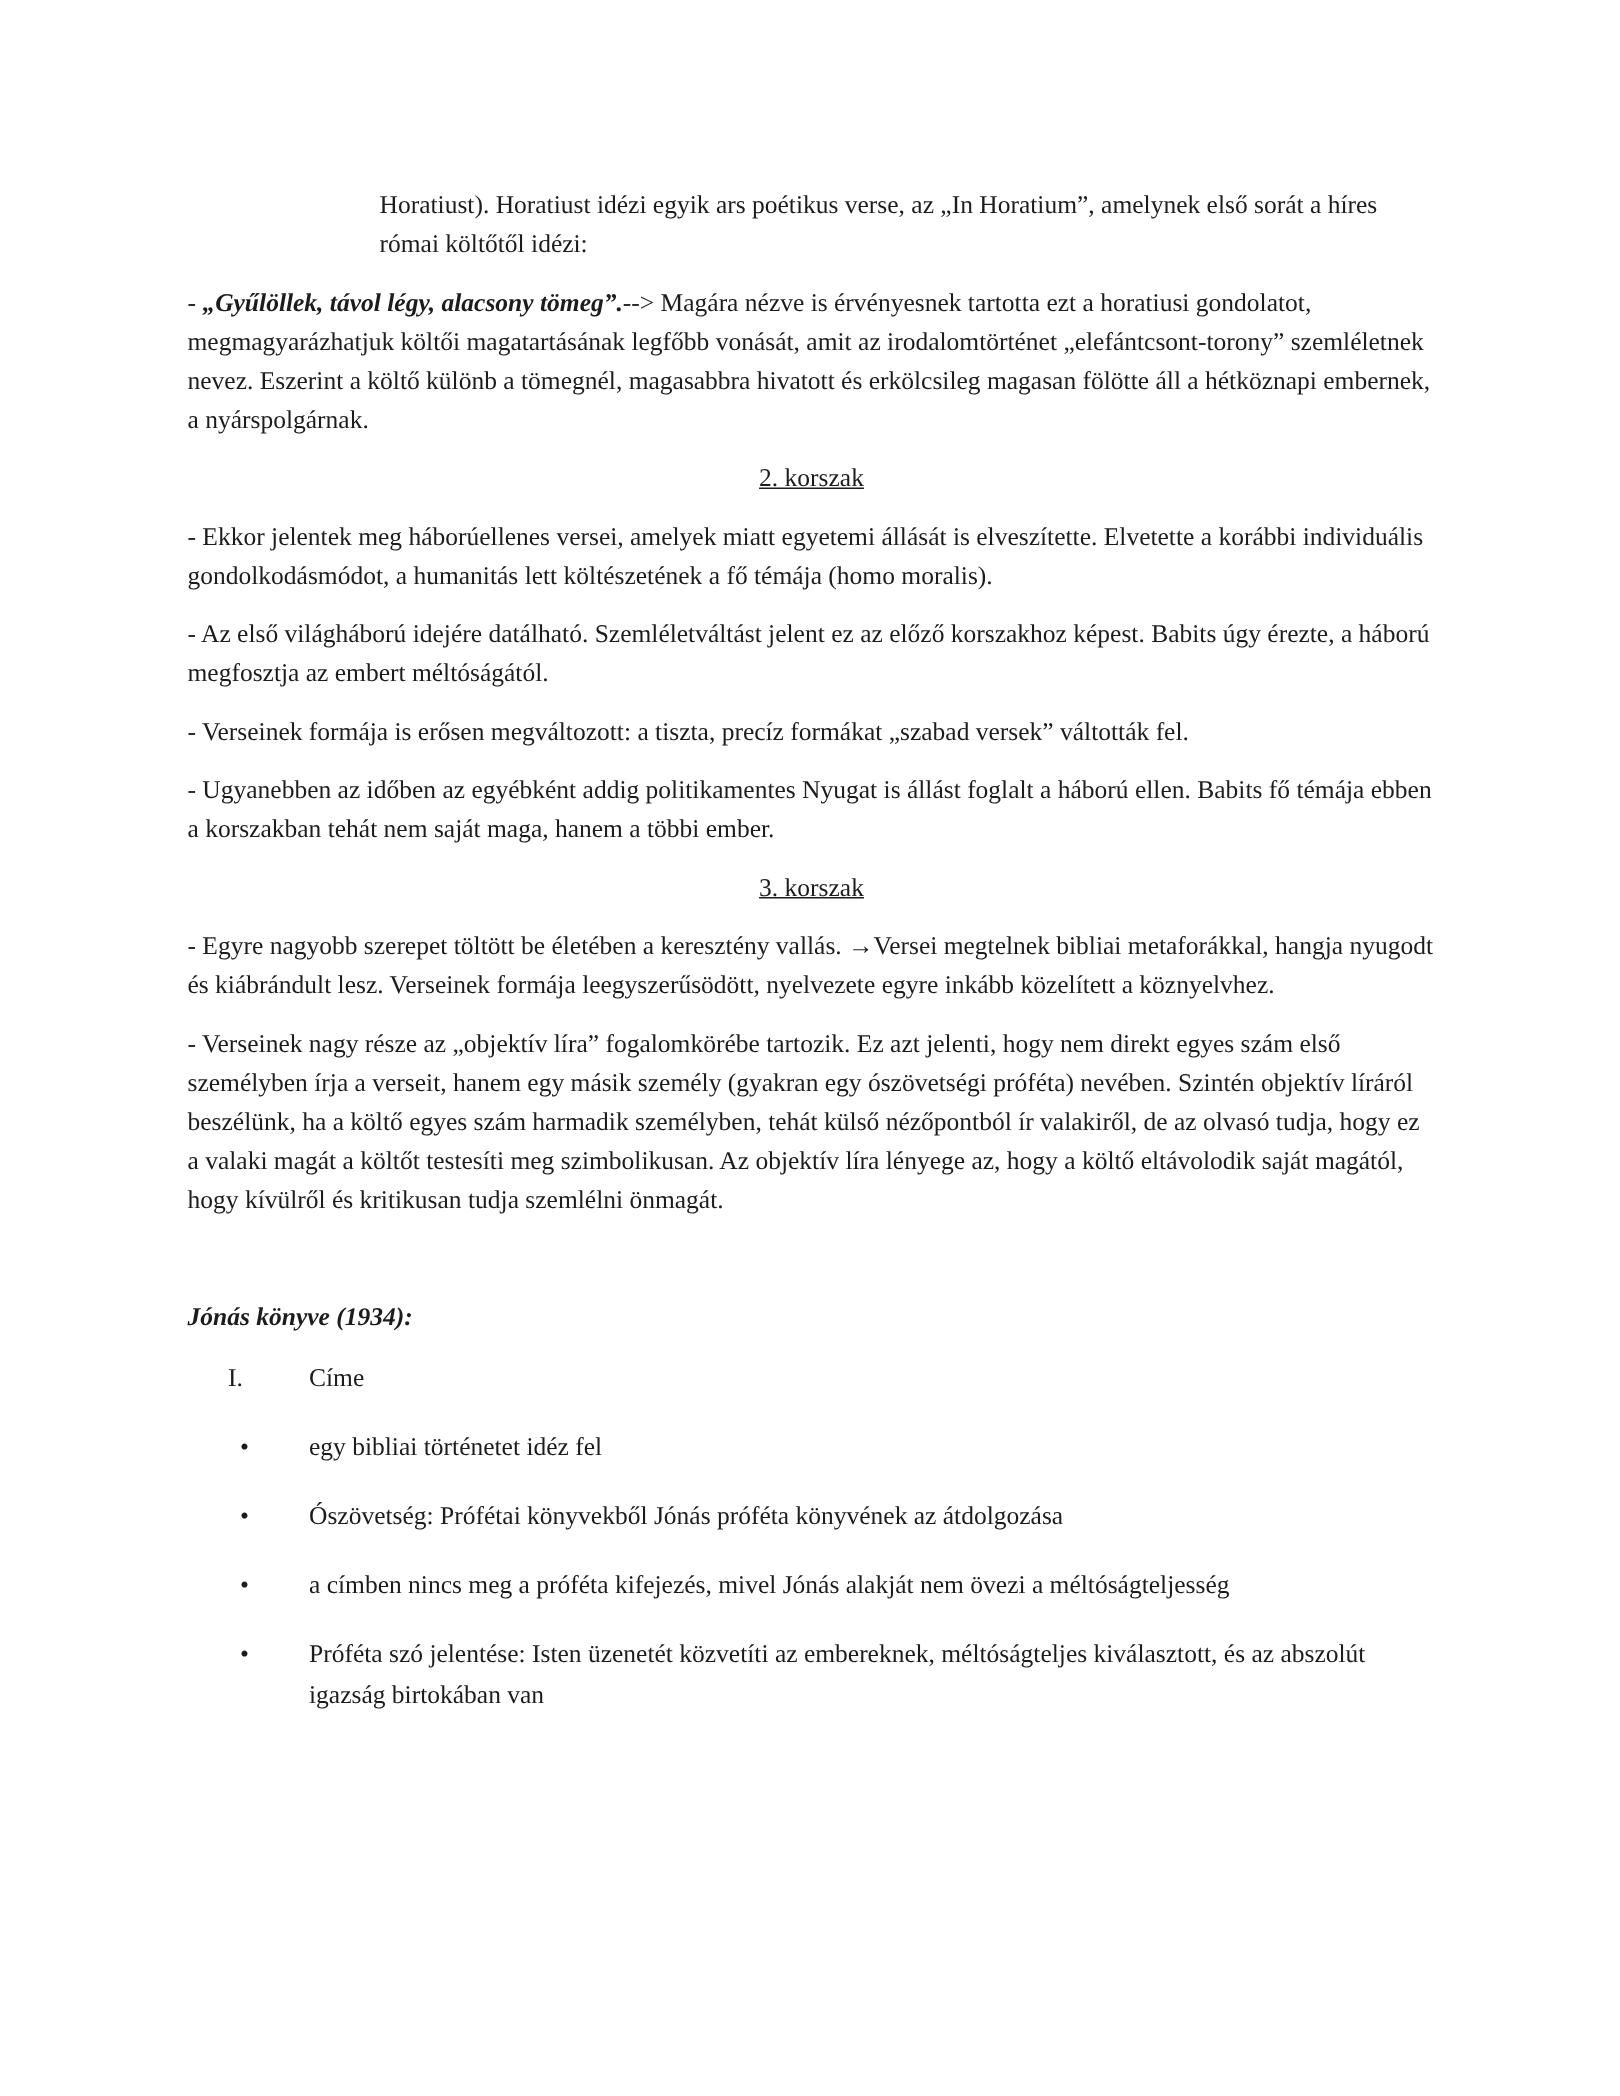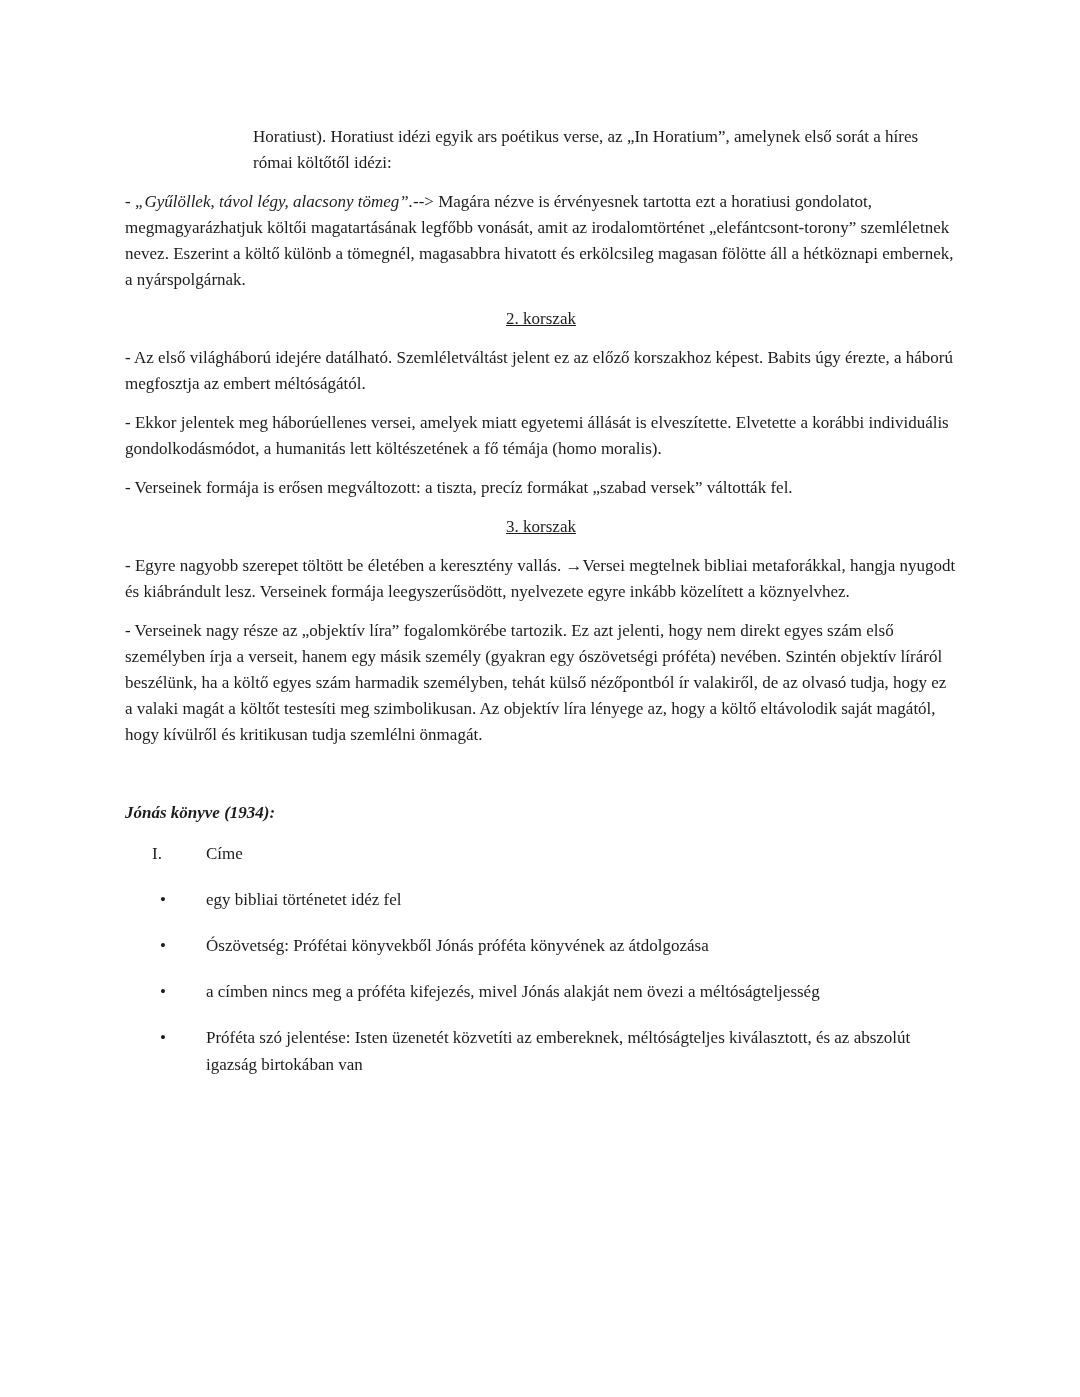--- a/index.html
+++ b/index.html
@@ -22,21 +22,21 @@
     position: absolute;
     left: 125px;
     top: 124px;
     width: 832px;
     font-size: 17px;
     line-height: 26px;
     text-align: left;
   }
   .para { margin: 0 0 13px 0; }
   .intro-indent { margin-left: 128px; }
-  .italic { font-style: italic; }
+  .italic { font-style: italic; font-weight: bold; }
   .section-heading {
     font-size: 17px;
     font-weight: normal;
     text-align: center;
     margin: 0 0 13px 0;
     line-height: 26px;
   }
   .section-heading .underline { text-decoration: underline; margin-top: 28px; }
   .jonas-title {
     font-weight: bold;
@@ -66,26 +66,27 @@
 
 <div class="page">
   <div class="content">
 
     <p class="para intro-indent">Horatiust). Horatiust idézi egyik ars poétikus verse, az „In Horatium”, amelynek első sorát a híres római költőtől idézi:</p>
 
     <p class="para"><span>- </span><span class="italic">„Gyűlöllek, távol légy, alacsony tömeg”.</span><span>--&gt; Magára nézve is érvényesnek tartotta ezt a horatiusi gondolatot, megmagyarázhatjuk költői magatartásának legfőbb vonását, amit az irodalomtörténet „elefántcsont-torony” szemléletnek nevez. Eszerint a költő különb a tömegnél, magasabbra hivatott és erkölcsileg magasan fölötte áll a hétköznapi embernek, a nyárspolgárnak.</span></p>
 
     <h2 class="section-heading"><span class="underline">2. korszak</span></h2>
 
+    <p class="para">- Ekkor jelentek meg háborúellenes versei, amelyek miatt egyetemi állását is elveszítette. Elvetette a korábbi individuális gondolkodásmódot, a humanitás lett költészetének a fő témája (homo moralis).</p>
+
     <p class="para">- Az első világháború idejére datálható. Szemléletváltást jelent ez az előző korszakhoz képest. Babits úgy érezte, a háború megfosztja az embert méltóságától.</p>
-
-    <p class="para">- Ekkor jelentek meg háborúellenes versei, amelyek miatt egyetemi állását is elveszítette. Elvetette a korábbi individuális gondolkodásmódot, a humanitás lett költészetének a fő témája (homo moralis).</p>
 
     <p class="para">- Verseinek formája is erősen megváltozott: a tiszta, precíz formákat „szabad versek” váltották fel.</p>
 
+    <p class="para">- Ugyanebben az időben az egyébként addig politikamentes Nyugat is állást foglalt a háború ellen. Babits fő témája ebben a korszakban tehát nem saját maga, hanem a többi ember.</p>
 
     <h2 class="section-heading"><span class="underline">3. korszak</span></h2>
 
     <p class="para">- Egyre nagyobb szerepet töltött be életében a keresztény vallás. →Versei megtelnek bibliai metaforákkal, hangja nyugodt és kiábrándult lesz. Verseinek formája leegyszerűsödött, nyelvezete egyre inkább közelített a köznyelvhez.</p>
 
     <p class="para">- Verseinek nagy része az „objektív líra” fogalomkörébe tartozik. Ez azt jelenti, hogy nem direkt egyes szám első személyben írja a verseit, hanem egy másik személy (gyakran egy ószövetségi próféta) nevében. Szintén objektív líráról beszélünk, ha a költő egyes szám harmadik személyben, tehát külső nézőpontból ír valakiről, de az olvasó tudja, hogy ez a valaki magát a költőt testesíti meg szimbolikusan. Az objektív líra lényege az, hogy a költő eltávolodik saját magától, hogy kívülről és kritikusan tudja szemlélni önmagát.</p>
 
     <p class="para jonas-title">Jónás könyve (1934):</p>
 
     <div class="list-row">

